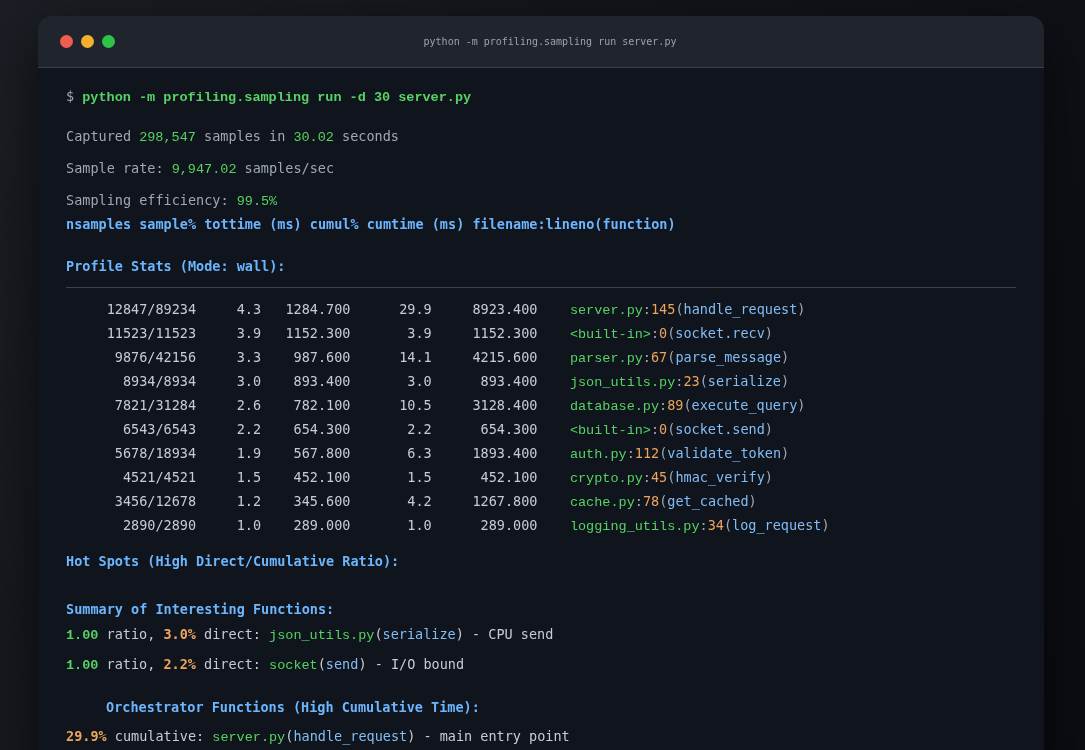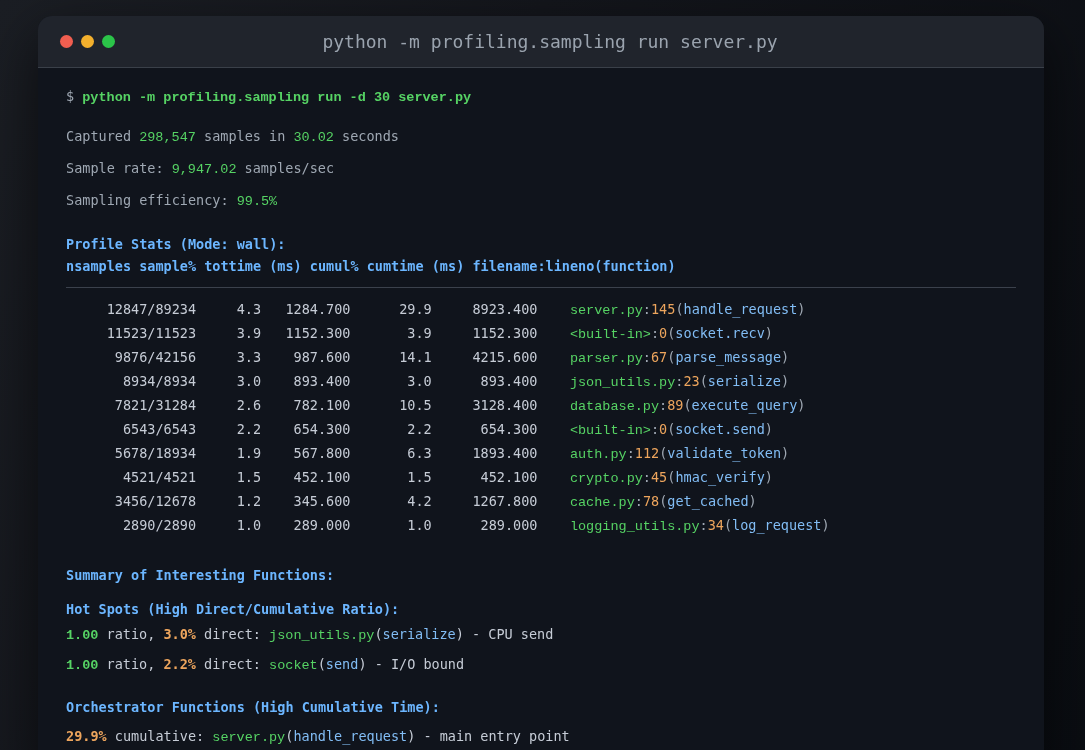--- a/index.html
+++ b/index.html
@@ -16,35 +16,35 @@
   }
   .titlebar {
     height:52px; background:#20242c; border-bottom:1px solid #3a4049;
     display:flex; align-items:center; padding:0 22px;
   }
   .lights { display:flex; gap:8px; align-items:center; }
   .light { width:13px; height:13px; border-radius:50%; display:inline-block; cursor:default; }
   .light.red    { background:var(--traffic_red); }
   .light.yellow { background:var(--traffic_yellow); }
   .light.green  { background:var(--traffic_green); }
-  .titletext { flex:1; text-align:center; color:#9aa3ae; font-size:18px; }
+  .titletext { flex:1; text-align:center; color:#9aa3ae; font-size:10px; }
   .titlebar .rspacer { width:37px; }
 
   .content { padding:17px 28px 0 28px; font-size:13.5px; color:var(--gray); }
   .line { line-height:22px; white-space:pre; }
   .heading { color:var(--blue_heading); font-weight:bold; }
   .green-t  { color:var(--green);font-family:Liberation Mono, monospace; }
   .bold { font-weight:bold; }
   .orange-t { color:var(--orange); }
   .bluefn-t { color:var(--blue_func); }
   .bright-t { color:var(--bright); }
   .gray-t { color:var(--gray); }
 
   .mt16 { margin-top:16px; } .mt6 { margin-top:8px; } .mt20 { margin-top:20px; }
-  .mt26 { margin-top:26px; } .mt12 { margin-top:12px; } .mt19 { margin-top:19px; }
+  .mt26 { margin-top:26px; } .mt12 { margin-top:12px; } .mt19 { margin-top:19px;margin-left:40px; }
   .divider { border-top:1px solid #3b414c; margin:10px 0; }
   #hotspot-lines .line { margin-top:6px; }
   #hotspot-lines .line:first-child { margin-top:3px; }
   #orchestrator-lines .line { margin-top:4px; }
   #orchestrator-lines .line:first-child { margin-top:7px; }
 </style>
 </head>
 <body>
 
 <div class="window">
@@ -58,39 +58,39 @@
     <div class="rspacer"></div>
   </div>
 
   <div class="content">
     <div class="line"><span class="gray-t">$ </span><span class="green-t bold">python -m profiling.sampling run -d 30 server.py</span></div>
 
     <div class="line mt16"><span class="gray-t">Captured </span><span class="green-t">298,547</span><span class="gray-t"> samples in </span><span class="green-t">30.02</span><span class="gray-t"> seconds</span></div>
     <div class="line mt6"><span class="gray-t">Sample rate: </span><span class="green-t">9,947.02</span><span class="gray-t"> samples/sec</span></div>
     <div class="line mt6"><span class="gray-t">Sampling efficiency: </span><span class="green-t">99.5%</span></div>
 
+    <div class="line heading">nsamples sample% tottime (ms) cumul% cumtime (ms) filename:lineno(function)</div>
     <div class="line heading mt20">Profile Stats (Mode: wall):</div>
-    <div class="line heading">nsamples sample% tottime (ms) cumul% cumtime (ms) filename:lineno(function)</div>
     <div class="divider"></div>
 
     <div id="table-rows">
         <div class="line"><span class="bright-t">     12847/89234     4.3   1284.700      29.9     8923.400    </span><span class="green-t">server.py</span><span class="gray-t">:</span><span class="orange-t">145</span><span class="gray-t">(</span><span class="bluefn-t">handle_request</span><span class="gray-t">)</span></div>
         <div class="line"><span class="bright-t">     11523/11523     3.9   1152.300       3.9     1152.300    </span><span class="green-t">&lt;built-in&gt;</span><span class="gray-t">:</span><span class="orange-t">0</span><span class="gray-t">(</span><span class="bluefn-t">socket.recv</span><span class="gray-t">)</span></div>
         <div class="line"><span class="bright-t">      9876/42156     3.3    987.600      14.1     4215.600    </span><span class="green-t">parser.py</span><span class="gray-t">:</span><span class="orange-t">67</span><span class="gray-t">(</span><span class="bluefn-t">parse_message</span><span class="gray-t">)</span></div>
         <div class="line"><span class="bright-t">       8934/8934     3.0    893.400       3.0      893.400    </span><span class="green-t">json_utils.py</span><span class="gray-t">:</span><span class="orange-t">23</span><span class="gray-t">(</span><span class="bluefn-t">serialize</span><span class="gray-t">)</span></div>
         <div class="line"><span class="bright-t">      7821/31284     2.6    782.100      10.5     3128.400    </span><span class="green-t">database.py</span><span class="gray-t">:</span><span class="orange-t">89</span><span class="gray-t">(</span><span class="bluefn-t">execute_query</span><span class="gray-t">)</span></div>
         <div class="line"><span class="bright-t">       6543/6543     2.2    654.300       2.2      654.300    </span><span class="green-t">&lt;built-in&gt;</span><span class="gray-t">:</span><span class="orange-t">0</span><span class="gray-t">(</span><span class="bluefn-t">socket.send</span><span class="gray-t">)</span></div>
         <div class="line"><span class="bright-t">      5678/18934     1.9    567.800       6.3     1893.400    </span><span class="green-t">auth.py</span><span class="gray-t">:</span><span class="orange-t">112</span><span class="gray-t">(</span><span class="bluefn-t">validate_token</span><span class="gray-t">)</span></div>
         <div class="line"><span class="bright-t">       4521/4521     1.5    452.100       1.5      452.100    </span><span class="green-t">crypto.py</span><span class="gray-t">:</span><span class="orange-t">45</span><span class="gray-t">(</span><span class="bluefn-t">hmac_verify</span><span class="gray-t">)</span></div>
         <div class="line"><span class="bright-t">      3456/12678     1.2    345.600       4.2     1267.800    </span><span class="green-t">cache.py</span><span class="gray-t">:</span><span class="orange-t">78</span><span class="gray-t">(</span><span class="bluefn-t">get_cached</span><span class="gray-t">)</span></div>
         <div class="line"><span class="bright-t">       2890/2890     1.0    289.000       1.0      289.000    </span><span class="green-t">logging_utils.py</span><span class="gray-t">:</span><span class="orange-t">34</span><span class="gray-t">(</span><span class="bluefn-t">log_request</span><span class="gray-t">)</span></div>
       </div>
 
+    <div class="line heading mt12">Hot Spots (High Direct/Cumulative Ratio):</div>
     <div class="line heading mt26">Summary of Interesting Functions:</div>
-    <div class="line heading mt12">Hot Spots (High Direct/Cumulative Ratio):</div>
     <div id="hotspot-lines">
         <div class="line"><span class="green-t bold">1.00</span><span class="bright-t"> ratio, </span><span class="orange-t bold">3.0%</span><span class="bright-t"> direct: </span><span class="green-t">json_utils.py</span><span class="bright-t">(</span><span class="bluefn-t">serialize</span><span class="bright-t">)</span><span class="bright-t"> - CPU send</span></div>
         <div class="line"><span class="green-t bold">1.00</span><span class="bright-t"> ratio, </span><span class="orange-t bold">2.2%</span><span class="bright-t"> direct: </span><span class="green-t">socket</span><span class="bright-t">(</span><span class="bluefn-t">send</span><span class="bright-t">)</span><span class="bright-t"> - I/O bound</span></div>
       </div>
 
     <div class="line heading mt19">Orchestrator Functions (High Cumulative Time):</div>
     <div id="orchestrator-lines">
         <div class="line"><span class="orange-t bold">29.9%</span><span class="bright-t"> cumulative: </span><span class="green-t">server.py</span><span class="bright-t">(</span><span class="bluefn-t">handle_request</span><span class="bright-t">)</span><span class="bright-t"> - main entry point</span></div>
         <div class="line"><span class="orange-t bold">14.1%</span><span class="bright-t"> cumulative: </span><span class="green-t">parser.py</span><span class="bright-t">(</span><span class="bluefn-t">parse_message</span><span class="bright-t">)</span><span class="bright-t"> - message parsing</span></div>
       </div>

